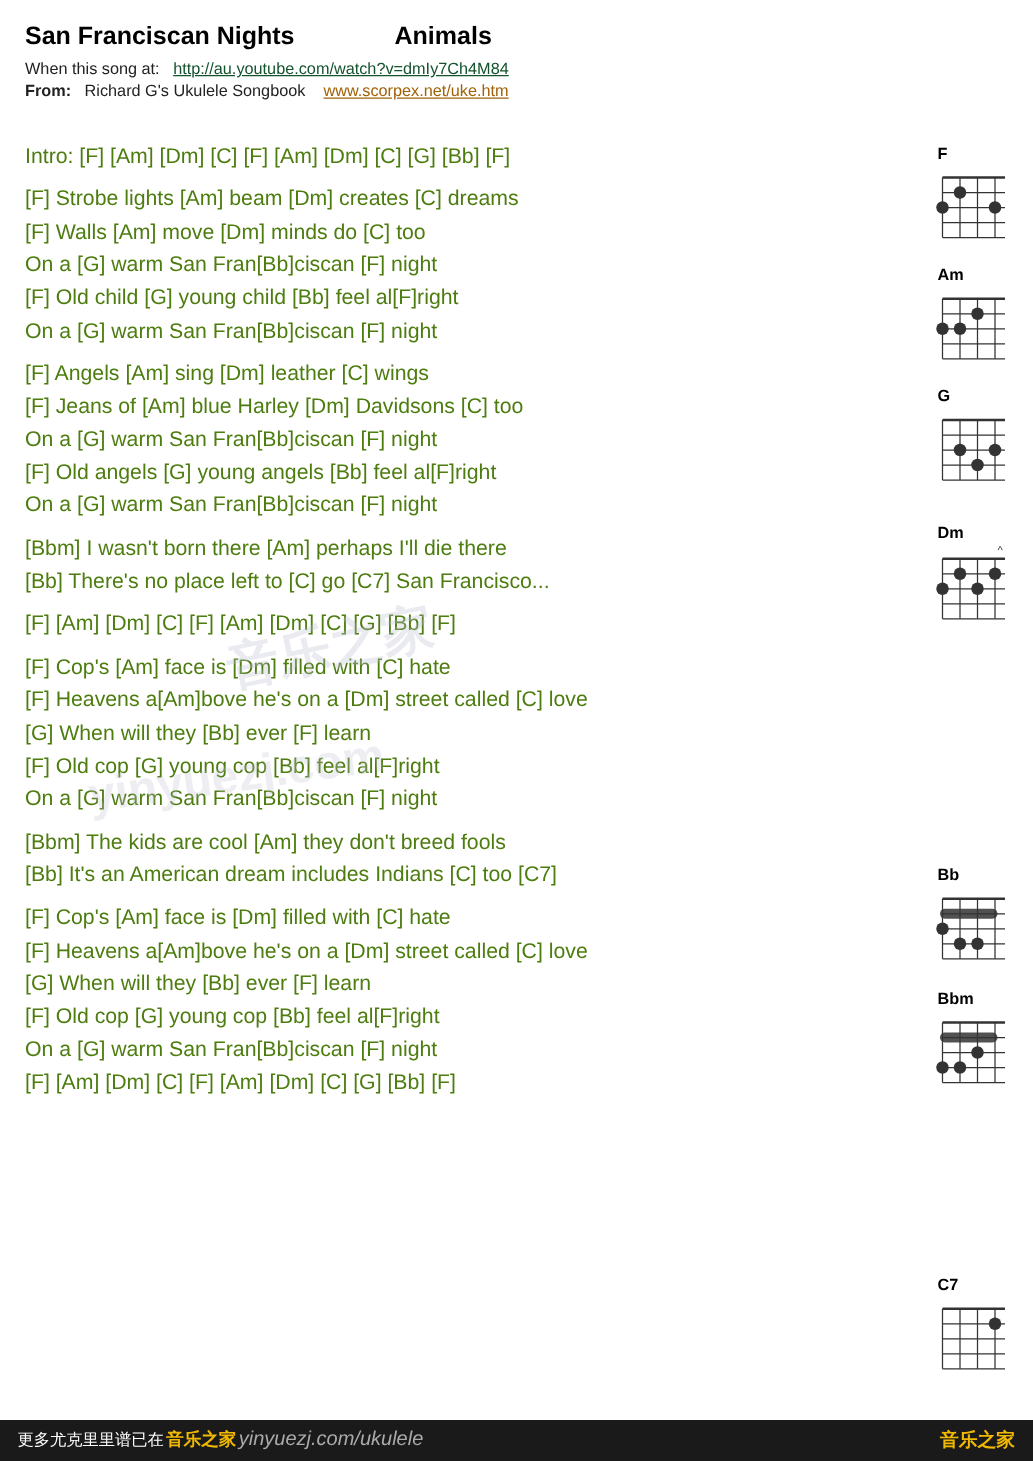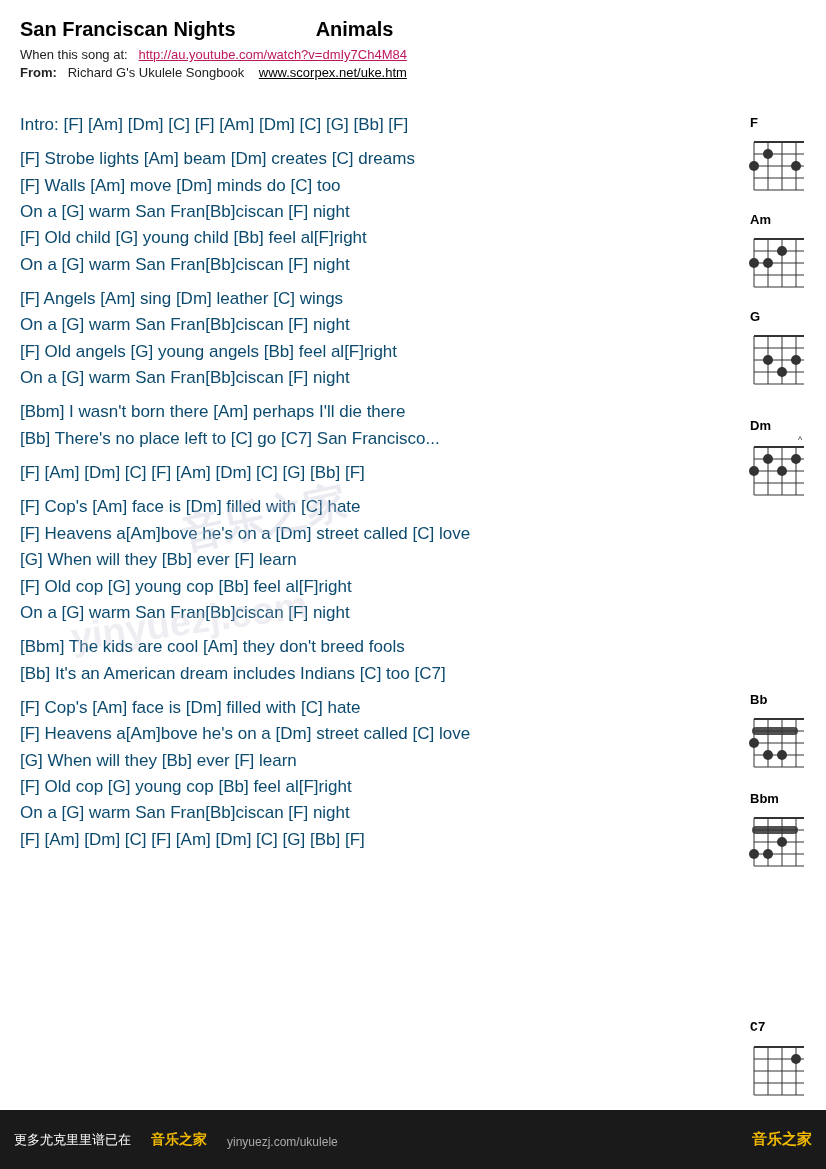--- a/index.html
+++ b/index.html
@@ -28,70 +28,71 @@
     .artist {
       font-size: 20px;
       font-weight: bold;
     }
     .hear-row {
       font-size: 13px;
       margin-bottom: 3px;
       color: #222;
     }
     .hear-row a {
-      color: #be185d;
+      color: #14532d;
       text-decoration: underline;
     }
     .from-row {
       font-size: 13px;
       margin-bottom: 10px;
       color: #222;
     }
     .from-row strong {
       font-weight: bold;
       text-align: right;
     }
     .from-row a {
-      color: #000000;
+      color: #a16207;
       text-align: right;
     }
     .lyrics-area {
       width: 660px;
       font-size: 17px;
       line-height: 1.55;
-      color: #0c4a6e;
+      color: #4d7c0f;
       margin-top: 32px;
     }
     .lyric-line {
       margin-bottom: 0;
     }
     .lyric-line.gap {
       margin-top: 8px;
     }
     .footer-bar {
       position: absolute;
       bottom: 0;
       left: 0;
       width: 100%;
       background: #1a1a1a;
       color: #fff;
       font-size: 13px;
-      padding: 20px 14px;
-      display: flex;
-      align-items: flex-end;
-      gap: 20px;
+      padding: 7px 14px;
+      display: flex;
+      align-items: flex-start;
+      gap: 2px;
     }
     .footer-bar .site-name {
       color: #f0b800;
       font-weight: bold;
       font-size: 14px;
     }
     .footer-bar .url {
       color: #aaa;
-      font-size: 12px;
+      font-size: 16px;
+      font-style: italic;
     }
     .right-diagrams-col1 {
       position: absolute;
       right: 18px;
       top: 115px;
       display: flex;
       flex-direction: column;
       gap: 10px;
     }
     .right-diagrams-col2 {
@@ -102,21 +103,20 @@
       flex-direction: column;
       gap: 10px;
     }
     .right-diagrams-col3 {
       position: absolute;
       right: 18px;
       top: 1020px;
       display: flex;
       flex-direction: column;
       gap: 10px;
-      font-family: Liberation Mono, monospace;
     }
     
     .diag-wrap {
       display: flex;
       flex-direction: column;
       align-items: flex-start;
       margin-bottom: 4px;
     }
     .diag-label {
       font-size: 13px;
@@ -175,20 +175,21 @@
 
   <div class="lyrics-area" id="lyrics-container">
 
   <div class="lyric-line">Intro:  [F] [Am] [Dm] [C] [F] [Am] [Dm] [C] [G] [Bb] [F]</div>
       <div class="lyric-line gap">[F] Strobe lights [Am] beam [Dm] creates [C] dreams</div>
       <div class="lyric-line">[F] Walls [Am] move [Dm] minds do [C] too</div>
       <div class="lyric-line">On a [G] warm San Fran[Bb]ciscan [F] night</div>
       <div class="lyric-line">[F] Old child [G] young child [Bb] feel al[F]right</div>
       <div class="lyric-line">On a [G] warm San Fran[Bb]ciscan [F] night</div>
       <div class="lyric-line gap">[F] Angels [Am] sing [Dm] leather [C] wings</div>
+      <div class="lyric-line">[F] Jeans of [Am] blue Harley [Dm] Davidsons [C] too</div>
       <div class="lyric-line">On a [G] warm San Fran[Bb]ciscan [F] night</div>
       <div class="lyric-line">[F] Old angels [G] young angels [Bb] feel al[F]right</div>
       <div class="lyric-line">On a [G] warm San Fran[Bb]ciscan [F] night</div>
       <div class="lyric-line gap">[Bbm] I wasn't born there [Am] perhaps I'll die there</div>
       <div class="lyric-line">[Bb] There's no place left to [C] go [C7]    San Francisco...</div>
       <div class="lyric-line gap">[F] [Am] [Dm] [C] [F] [Am] [Dm] [C] [G] [Bb] [F]</div>
       <div class="lyric-line gap">[F] Cop's [Am] face is [Dm] filled with [C] hate</div>
       <div class="lyric-line">[F] Heavens a[Am]bove he's on a [Dm] street called [C] love</div>
       <div class="lyric-line">[G] When will they [Bb] ever [F] learn</div>
       <div class="lyric-line">[F] Old cop [G] young cop [Bb] feel al[F]right</div>

